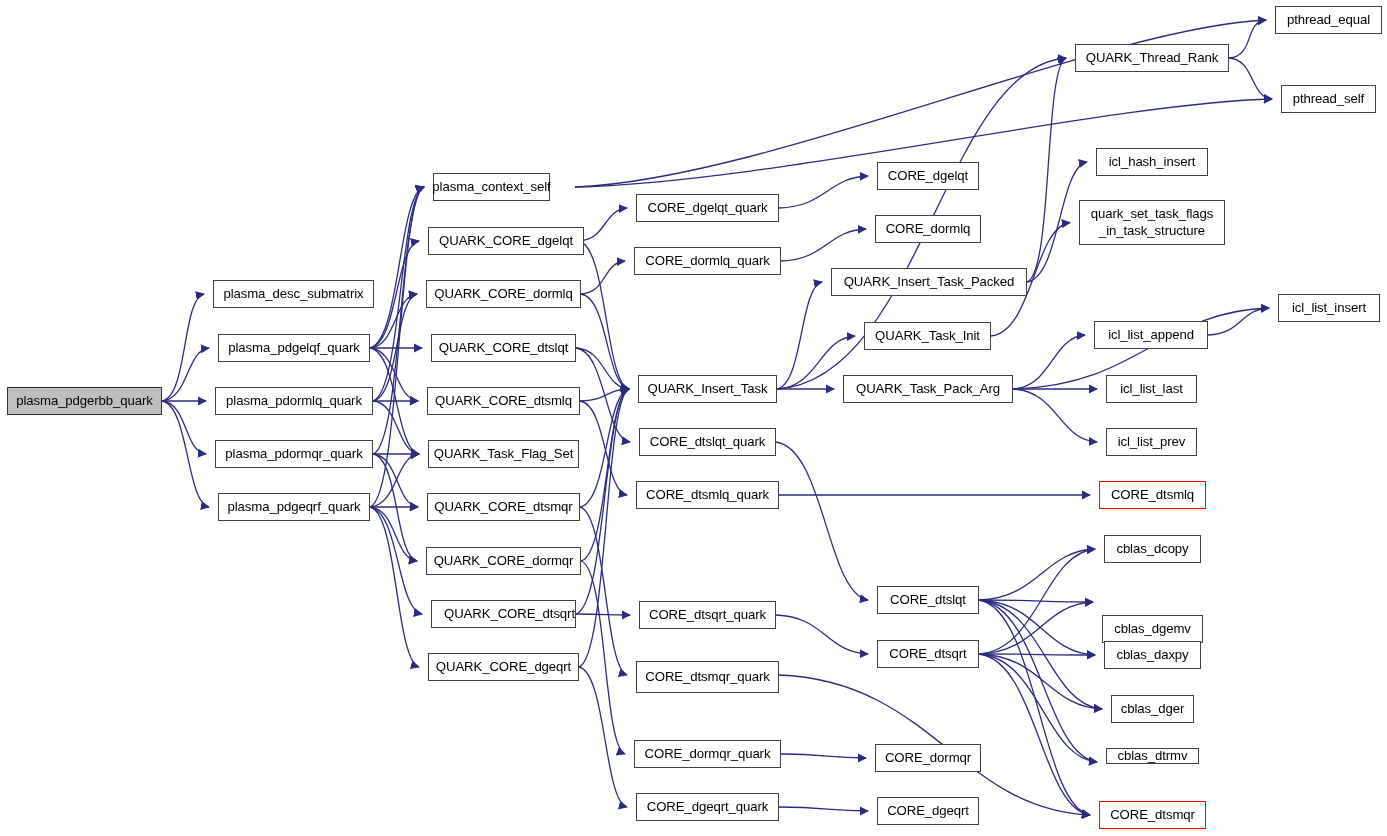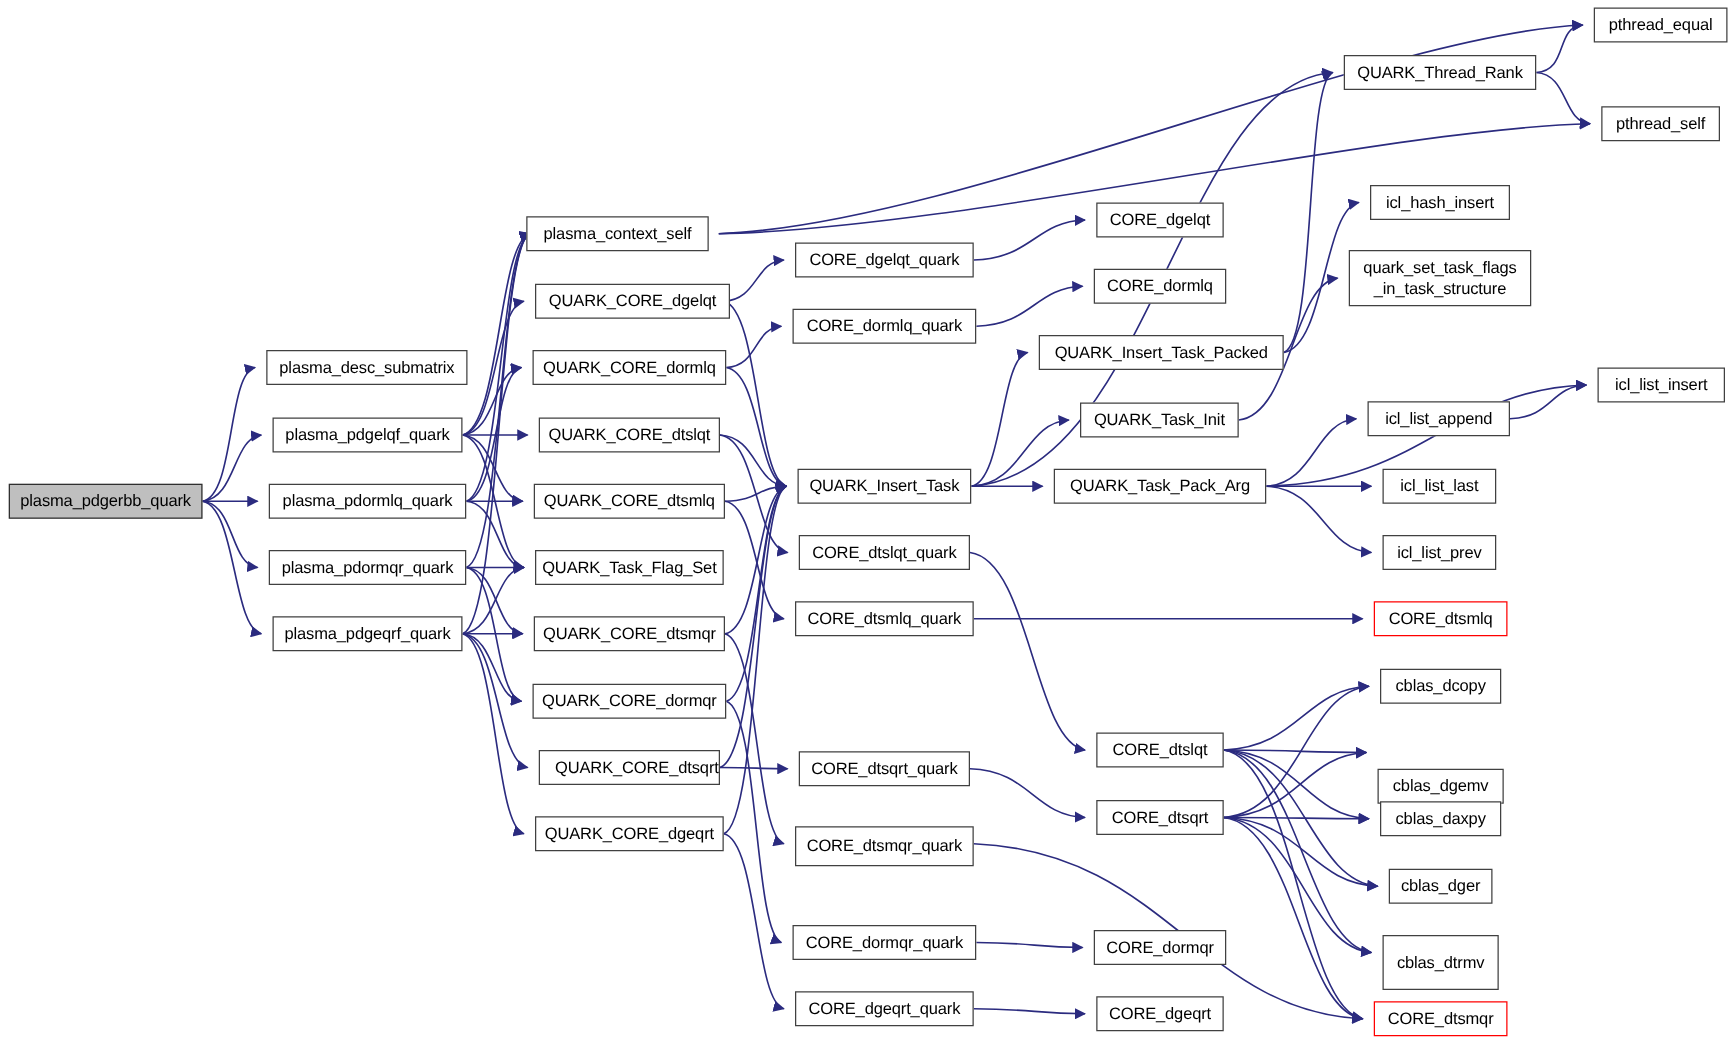--- a/index.html
+++ b/index.html
@@ -142,21 +142,21 @@
         <path d="M 979,654 C 1036.6,660.762 1041.04,808.238 1090,815" fill="none" stroke="#2b2b7f" stroke-width="1.3" marker-end="url(#arrow)"></path>
       </g>
   </svg>
   <div id="nodes">
       <div class="node root" style="left: 7px; top: 387px; width: 155px; height: 28px;">plasma_pdgerbb_quark</div>
       <div class="node" style="left: 213px; top: 280px; width: 161px; height: 28px;">plasma_desc_submatrix</div>
       <div class="node" style="left: 218px; top: 334px; width: 152px; height: 28px;">plasma_pdgelqf_quark</div>
       <div class="node" style="left: 215px; top: 387px; width: 158px; height: 28px;">plasma_pdormlq_quark</div>
       <div class="node" style="left: 215px; top: 440px; width: 158px; height: 28px;">plasma_pdormqr_quark</div>
       <div class="node" style="left: 218px; top: 493px; width: 152px; height: 28px;">plasma_pdgeqrf_quark</div>
-      <div class="node" style="left: 421px; top: 173px; width: 146px; height: 28px; text-align: right;">plasma_context_self</div>
+      <div class="node" style="left: 433px; top: 173px; width: 117px; height: 28px; text-align: right;">plasma_context_self</div>
       <div class="node" style="left: 428px; top: 227px; width: 156px; height: 28px;">QUARK_CORE_dgelqt</div>
       <div class="node" style="left: 426px; top: 280px; width: 155px; height: 28px;">QUARK_CORE_dormlq</div>
       <div class="node" style="left: 431px; top: 334px; width: 145px; height: 28px;">QUARK_CORE_dtslqt</div>
       <div class="node" style="left: 427px; top: 387px; width: 153px; height: 28px;">QUARK_CORE_dtsmlq</div>
       <div class="node" style="left: 428px; top: 440px; width: 151px; height: 28px;">QUARK_Task_Flag_Set</div>
       <div class="node" style="left: 427px; top: 493px; width: 153px; height: 28px;">QUARK_CORE_dtsmqr</div>
       <div class="node" style="left: 426px; top: 547px; width: 155px; height: 28px;">QUARK_CORE_dormqr</div>
       <div class="node" style="left: 431px; top: 600px; width: 145px; height: 28px; padding-left: 12px;">QUARK_CORE_dtsqrt</div>
       <div class="node" style="left: 428px; top: 653px; width: 151px; height: 28px;">QUARK_CORE_dgeqrt</div>
       <div class="node" style="left: 636px; top: 194px; width: 143px; height: 28px;">CORE_dgelqt_quark</div>
@@ -185,16 +185,16 @@
 _in_task_structure</div>
       <div class="node" style="left: 1278px; top: 294px; width: 102px; height: 28px;">icl_list_insert</div>
       <div class="node" style="left: 1094px; top: 321px; width: 114px; height: 28px;">icl_list_append</div>
       <div class="node" style="left: 1106px; top: 375px; width: 91px; height: 28px;">icl_list_last</div>
       <div class="node" style="left: 1106px; top: 428px; width: 91px; height: 28px;">icl_list_prev</div>
       <div class="node danger" style="left: 1099px; top: 481px; width: 107px; height: 28px;">CORE_dtsmlq</div>
       <div class="node" style="left: 1104px; top: 535px; width: 97px; height: 28px;">cblas_dcopy</div>
       <div class="node" style="left: 1102px; top: 588px; width: 101px; height: 28px; margin-top: 27px;">cblas_dgemv</div>
       <div class="node" style="left: 1104px; top: 641px; width: 97px; height: 28px;">cblas_daxpy</div>
       <div class="node" style="left: 1111px; top: 695px; width: 83px; height: 28px;">cblas_dger</div>
-      <div class="node" style="left: 1106px; top: 748px; width: 93px; height: 44px;">cblas_dtrmv</div>
+      <div class="node" style="left: 1106px; top: 748px; width: 93px; height: 16px;">cblas_dtrmv</div>
       <div class="node danger" style="left: 1099px; top: 801px; width: 107px; height: 28px;">CORE_dtsmqr</div>
     </div>
 </div>
 
 </body></html>

